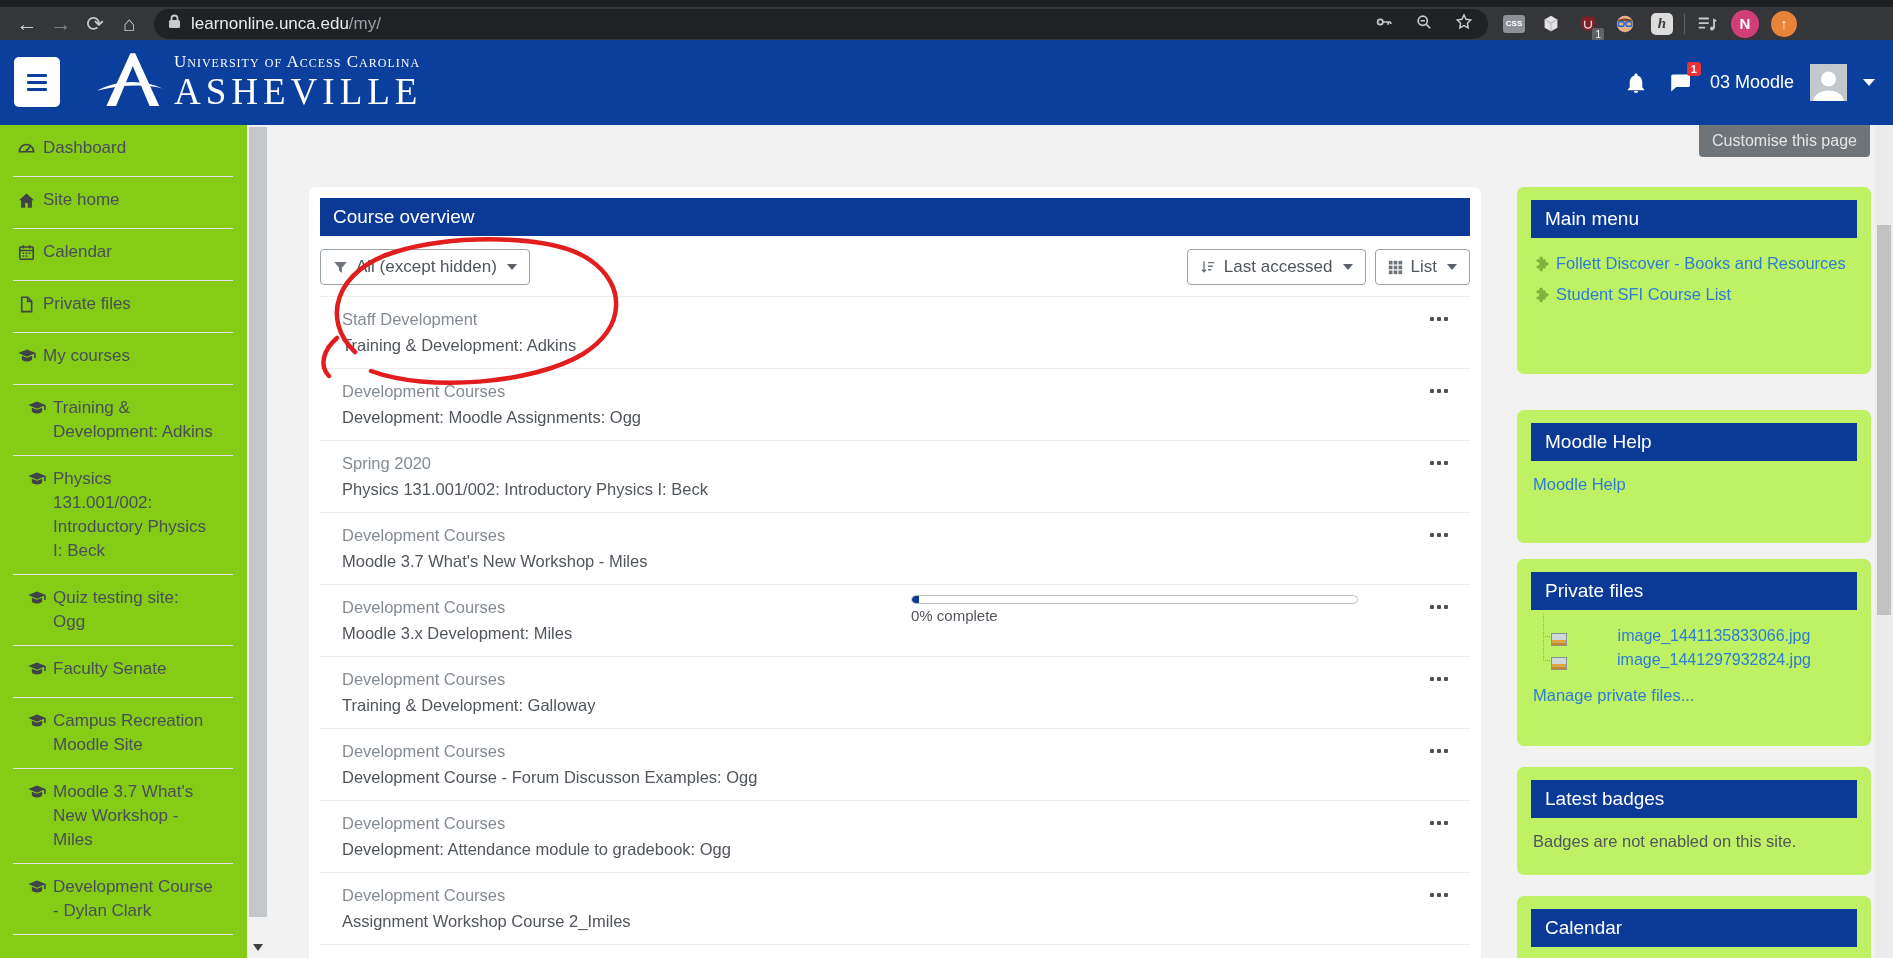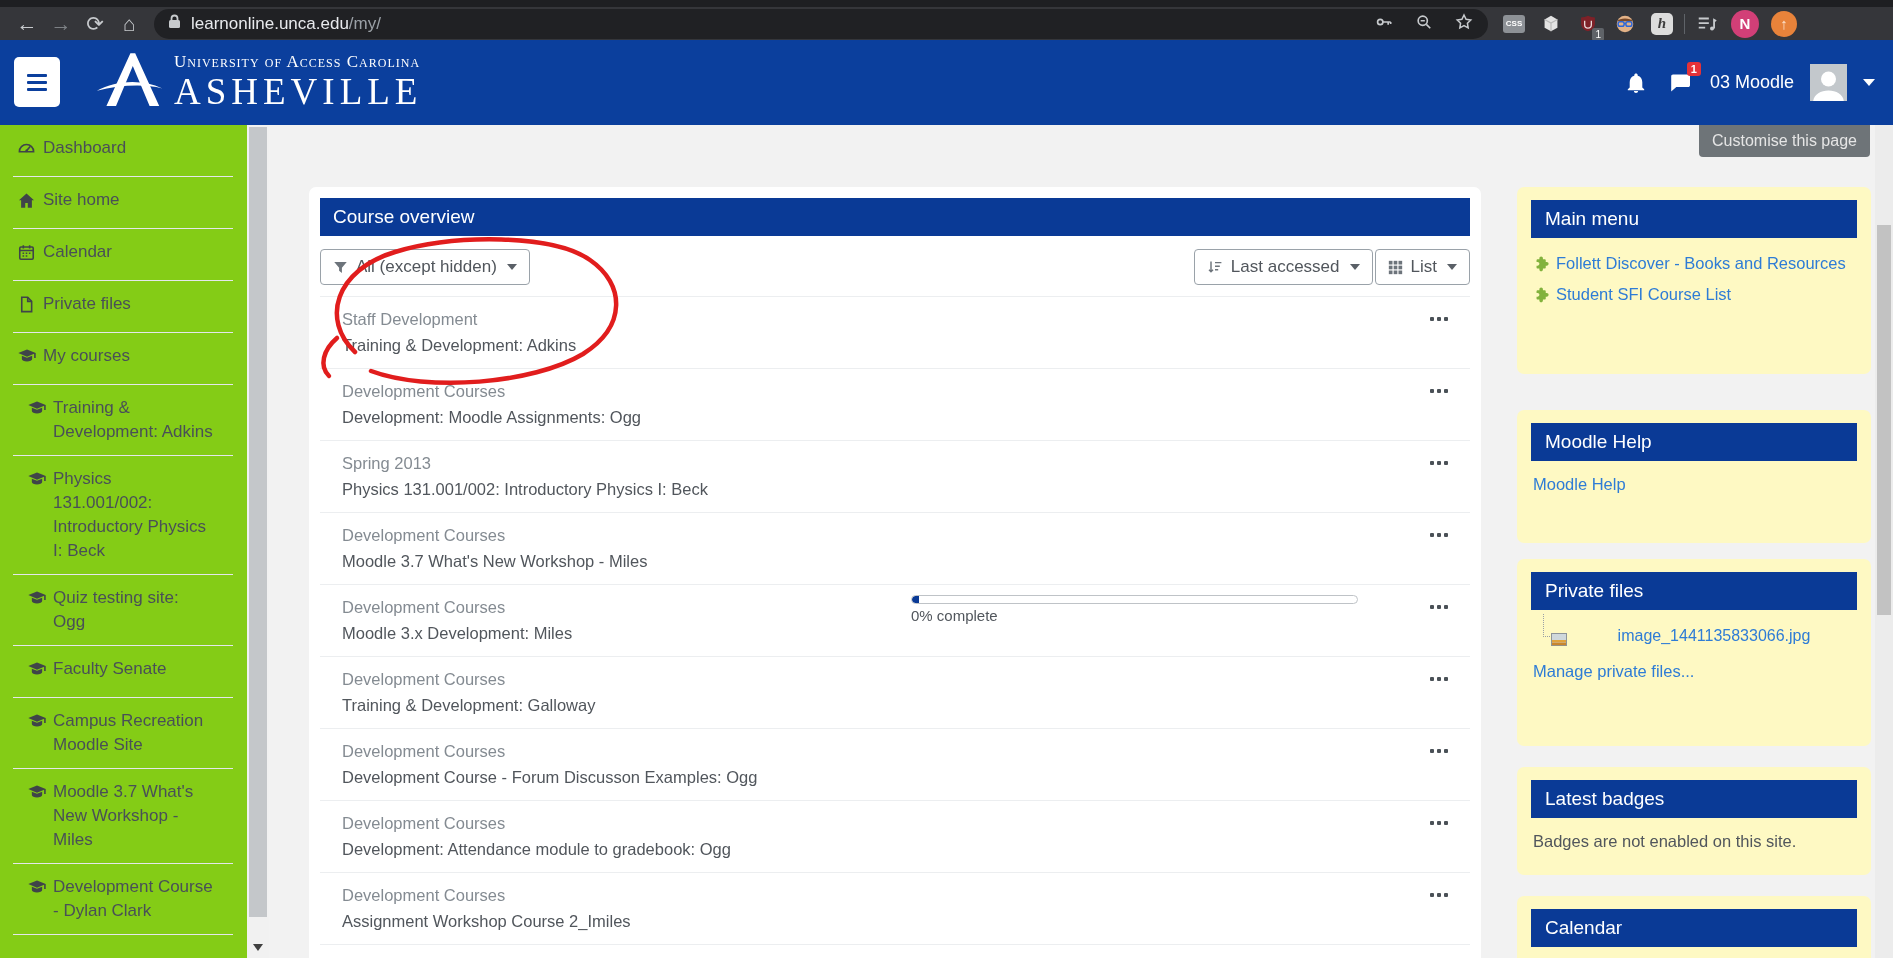--- a/index.html
+++ b/index.html
@@ -74,34 +74,34 @@
   #course-card { position:absolute; left:309px; top:187px; width:1172px; height:790px; background:#fff;
                  border-radius:7px; z-index:1; }
   .co-bar { margin:11px 11px 0; height:38px; background:#0a3a96; color:#fff; font-size:19px;
             display:flex; align-items:center; padding-left:13px; font-weight:500; }
   .co-controls { margin:13px 11px 0; display:flex; justify-content:space-between; align-items:center; }
   .btn-dd { background:#fff; border:1px solid #9aa2a9; border-radius:4px; height:36px; padding:0 12px;
             font-size:17px; color:#51565c; display:flex; align-items:center; gap:8px; }
   .btn-dd .dicon { color:#6d747b; display:flex; }
   .caret-dn { width:0; height:0; border-left:5px solid transparent; border-right:5px solid transparent;
               border-top:6px solid #5a6067; margin-left:2px; }
-  .right-dds { display:flex; gap:2px; }
+  .right-dds { display:flex; gap:9px; }
   .co-rows { margin:11px 11px 0; border-top:1px solid #eceef0; }
   .co-row { position:relative; border-bottom:1px solid #eceef0; padding:13px 60px 13px 22px; min-height:72px; }
   .co-cat { color:#848b92; font-size:16.5px; margin-bottom:7px; }
   .co-title { color:#51565c; font-size:16.5px; cursor:pointer; }
   .dots { position:absolute; right:22px; top:20px; display:flex; gap:3px; cursor:pointer; }
   .dots i { width:4px; height:4px; border-radius:1px; background:#4a5157; }
   .prog-wrap { position:absolute; left:591px; top:10px; width:447px; }
   .prog-track { height:9px; border:1px solid #bfc3c7; border-radius:5px; background:#fff; overflow:hidden; }
   .prog-fill { height:100%; background:#0a3a96; min-width:7px; border-radius:5px 0 0 5px; }
   .prog-label { font-size:15px; color:#51565c; margin-top:3px; }
 
   
-  .rblock { position:absolute; left:1517px; width:354px; background:#fef9c3; border-radius:7px; z-index:1; }
+  .rblock { position:absolute; left:1517px; width:354px; background:#bef264; border-radius:7px; z-index:1; }
   .bheader { margin:13px 14px 0; height:38px; background:#0a3a96; color:#fff; font-size:19px; font-weight:500;
              display:flex; align-items:center; padding-left:14px; }
   .bcontent { padding:14px 16px 16px; font-size:16.5px; color:#51565c; }
   a.blink { color:#2e7cd6; text-decoration:none; cursor:pointer; }
   .mlink { line-height:1.45; margin-bottom:4px; }
   .mlink .picon { display:inline-block; vertical-align:-3px; margin-right:6px; }
   .pf-tree { position:relative; padding-left:16px;text-align:center; }
   .pf-item { position:relative; padding-left:24px; line-height:24px; font-size:16px; white-space:nowrap; }
   .pf-item::before { content:''; position:absolute; left:-6px; top:-10px; width:12px; height:22px;
                      border-left:1px dotted #9aa0a6; border-bottom:1px dotted #9aa0a6; }
@@ -386,21 +386,21 @@
     <div class="co-row">
       <div class="co-cat">Development Courses</div>
       <div class="co-title">Development: Moodle Assignments: Ogg</div>
       <div class="dots">
           <i></i>
           <i></i>
           <i></i>
         </div>
     </div>
     <div class="co-row">
-      <div class="co-cat">Spring 2013</div>
+      <div class="co-cat">Spring 2020</div>
       <div class="co-title">Physics 131.001/002: Introductory Physics I: Beck</div>
       <div class="dots">
           <i></i>
           <i></i>
           <i></i>
         </div>
     </div>
     <div class="co-row">
       <div class="co-cat">Development Courses</div>
       <div class="co-title">Moodle 3.7 What's New Workshop - Miles</div>
@@ -488,20 +488,28 @@
   <div class="bcontent">
     <div class="pf-tree">
       <div class="pf-item">
         <span class="fthumb"><svg width="16" height="13" viewBox="0 0 16 13">
               <rect x="0.5" y="0.5" width="15" height="12" fill="#cfd8dc" stroke="#8d9499"></rect>
               <rect x="1" y="7" width="14" height="2.4" fill="#e0a23c"></rect>
               <rect x="1" y="9.6" width="14" height="2.6" fill="#c8862e"></rect>
             </svg></span>
         <a class="blink">image_1441135833066.jpg</a>
       </div>
+      <div class="pf-item">
+        <span class="fthumb"><svg width="16" height="13" viewBox="0 0 16 13">
+              <rect x="0.5" y="0.5" width="15" height="12" fill="#cfd8dc" stroke="#8d9499"></rect>
+              <rect x="1" y="7" width="14" height="2.4" fill="#e0a23c"></rect>
+              <rect x="1" y="9.6" width="14" height="2.6" fill="#c8862e"></rect>
+            </svg></span>
+        <a class="blink">image_1441297932824.jpg</a>
+      </div>
     </div>
     <div class="pf-manage"><a class="blink">Manage private files...</a></div>
   </div>
 </section>
 
 <section class="rblock" style="top:767px; height:108px;">
   <div class="bheader">Latest badges</div>
   <div class="bcontent">
     <span>Badges are not enabled on this site.</span>
   </div>

